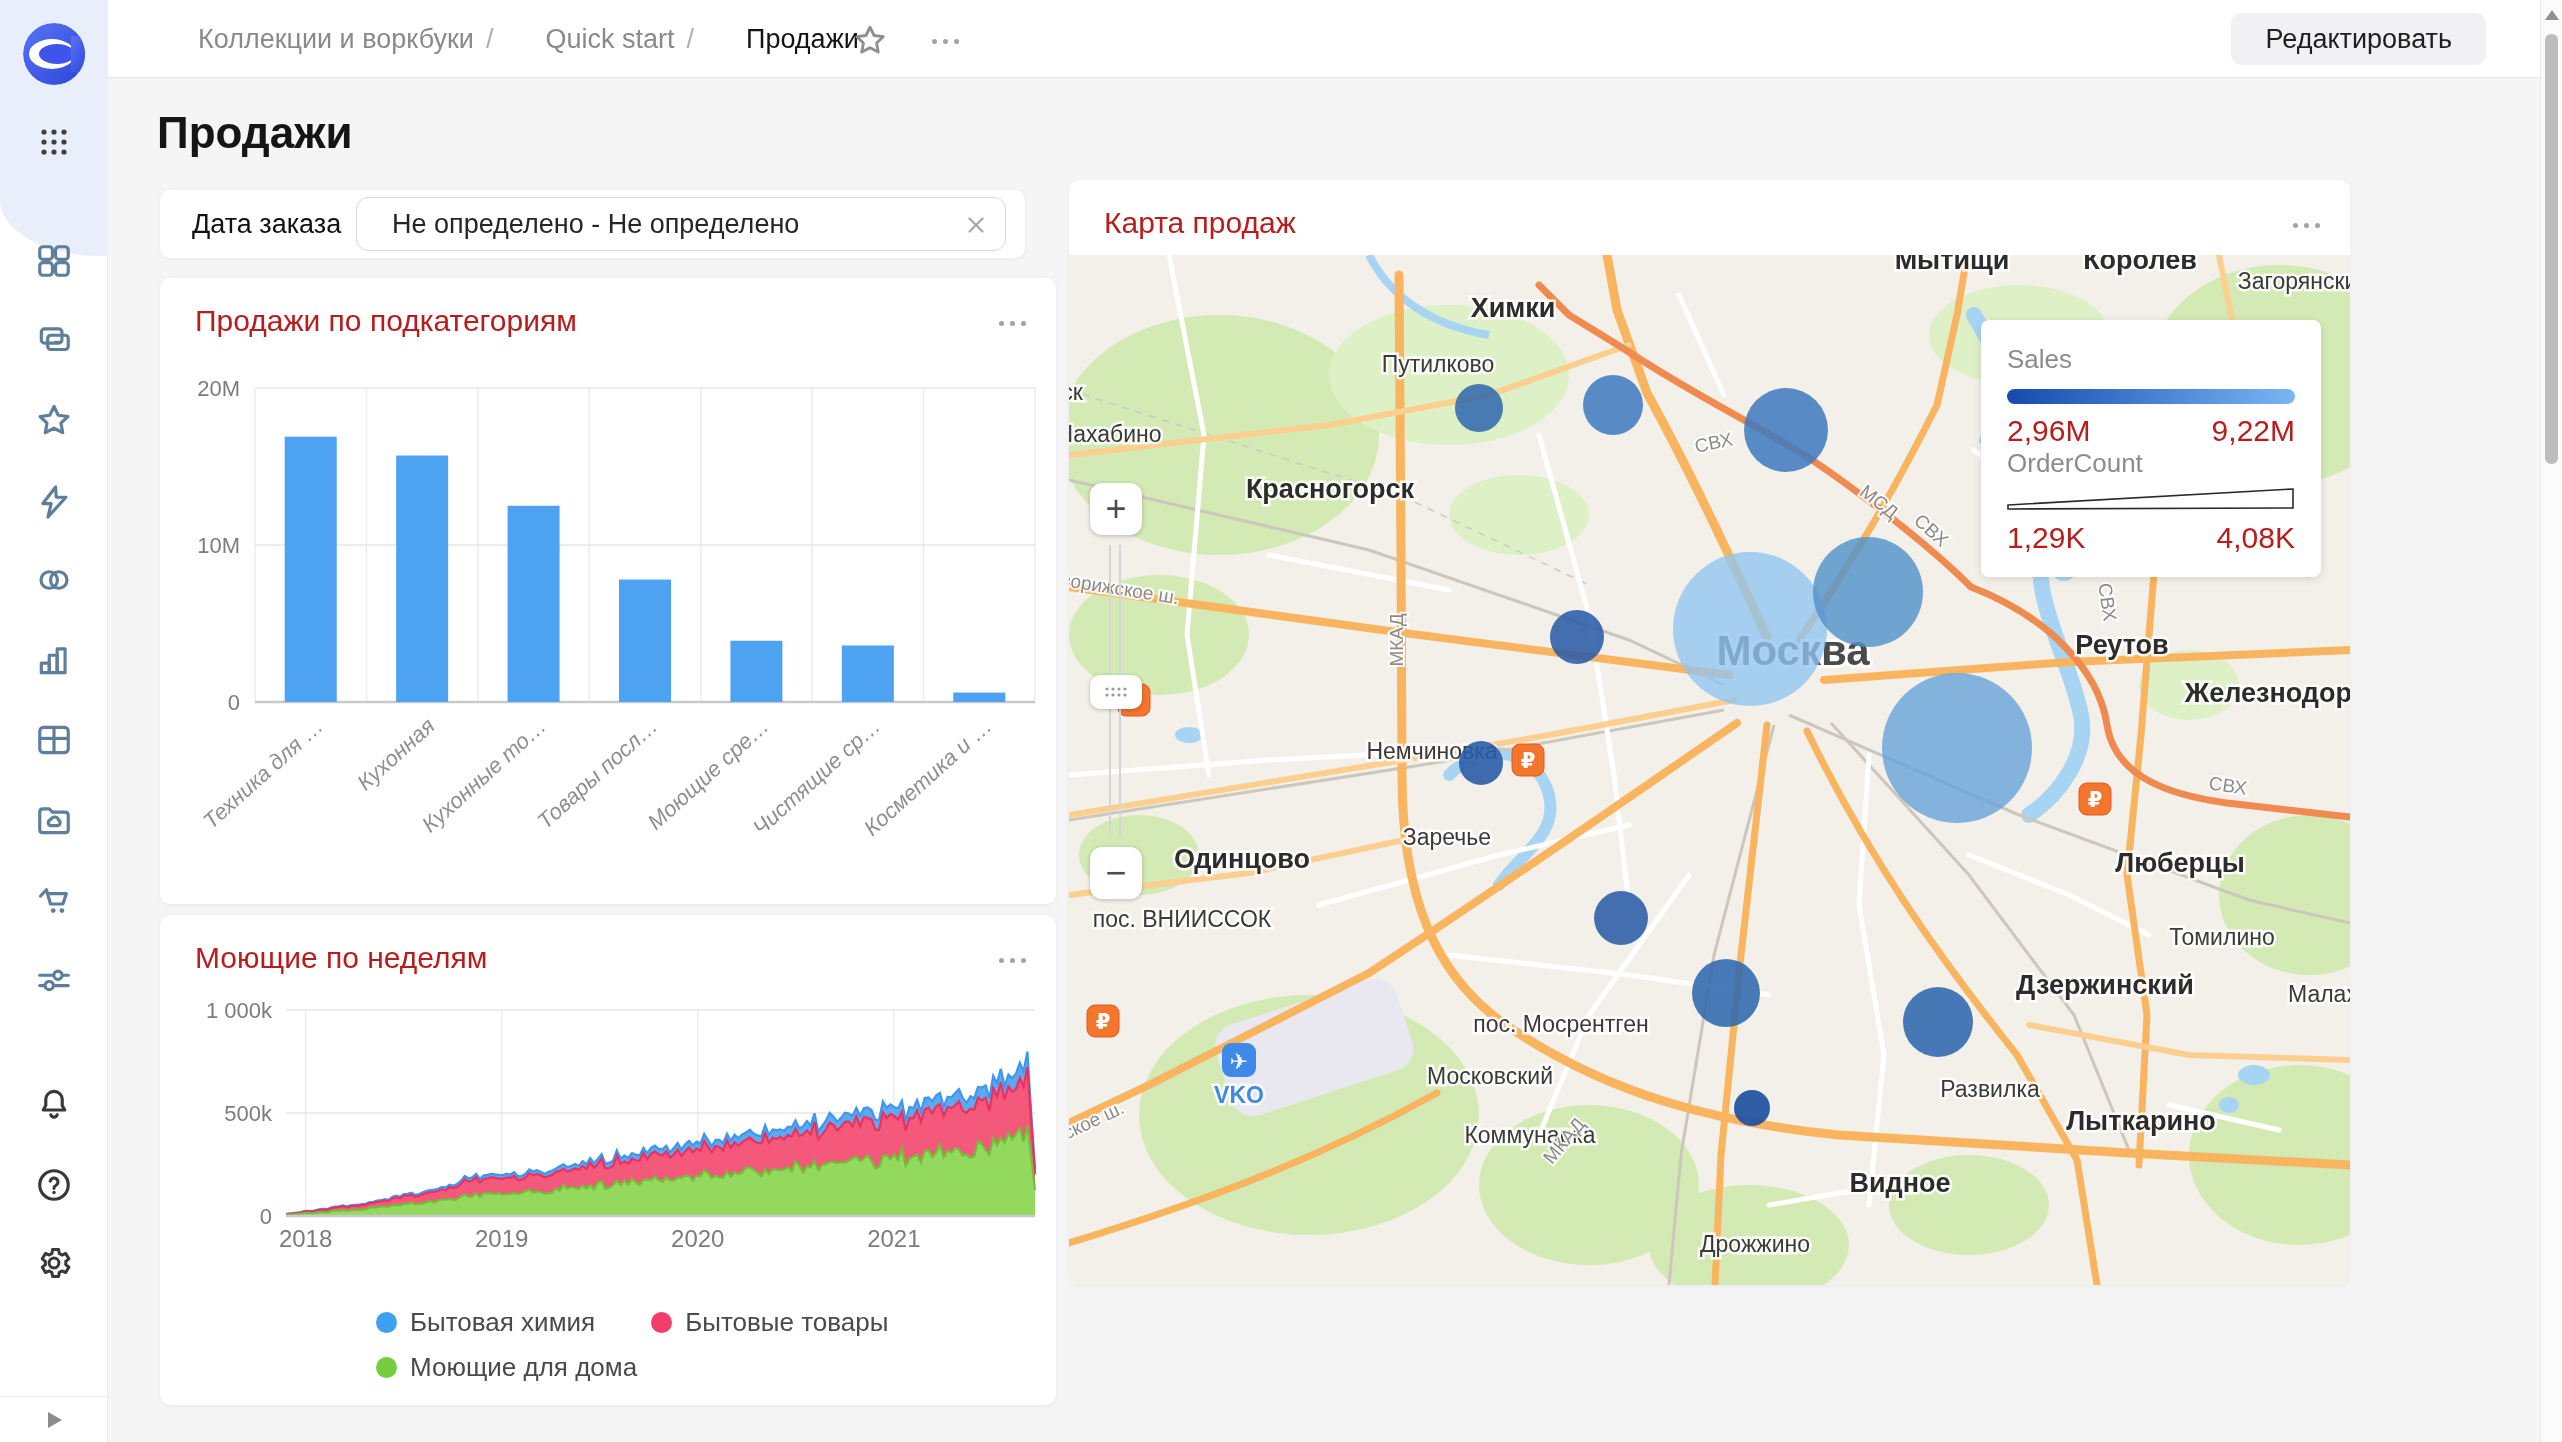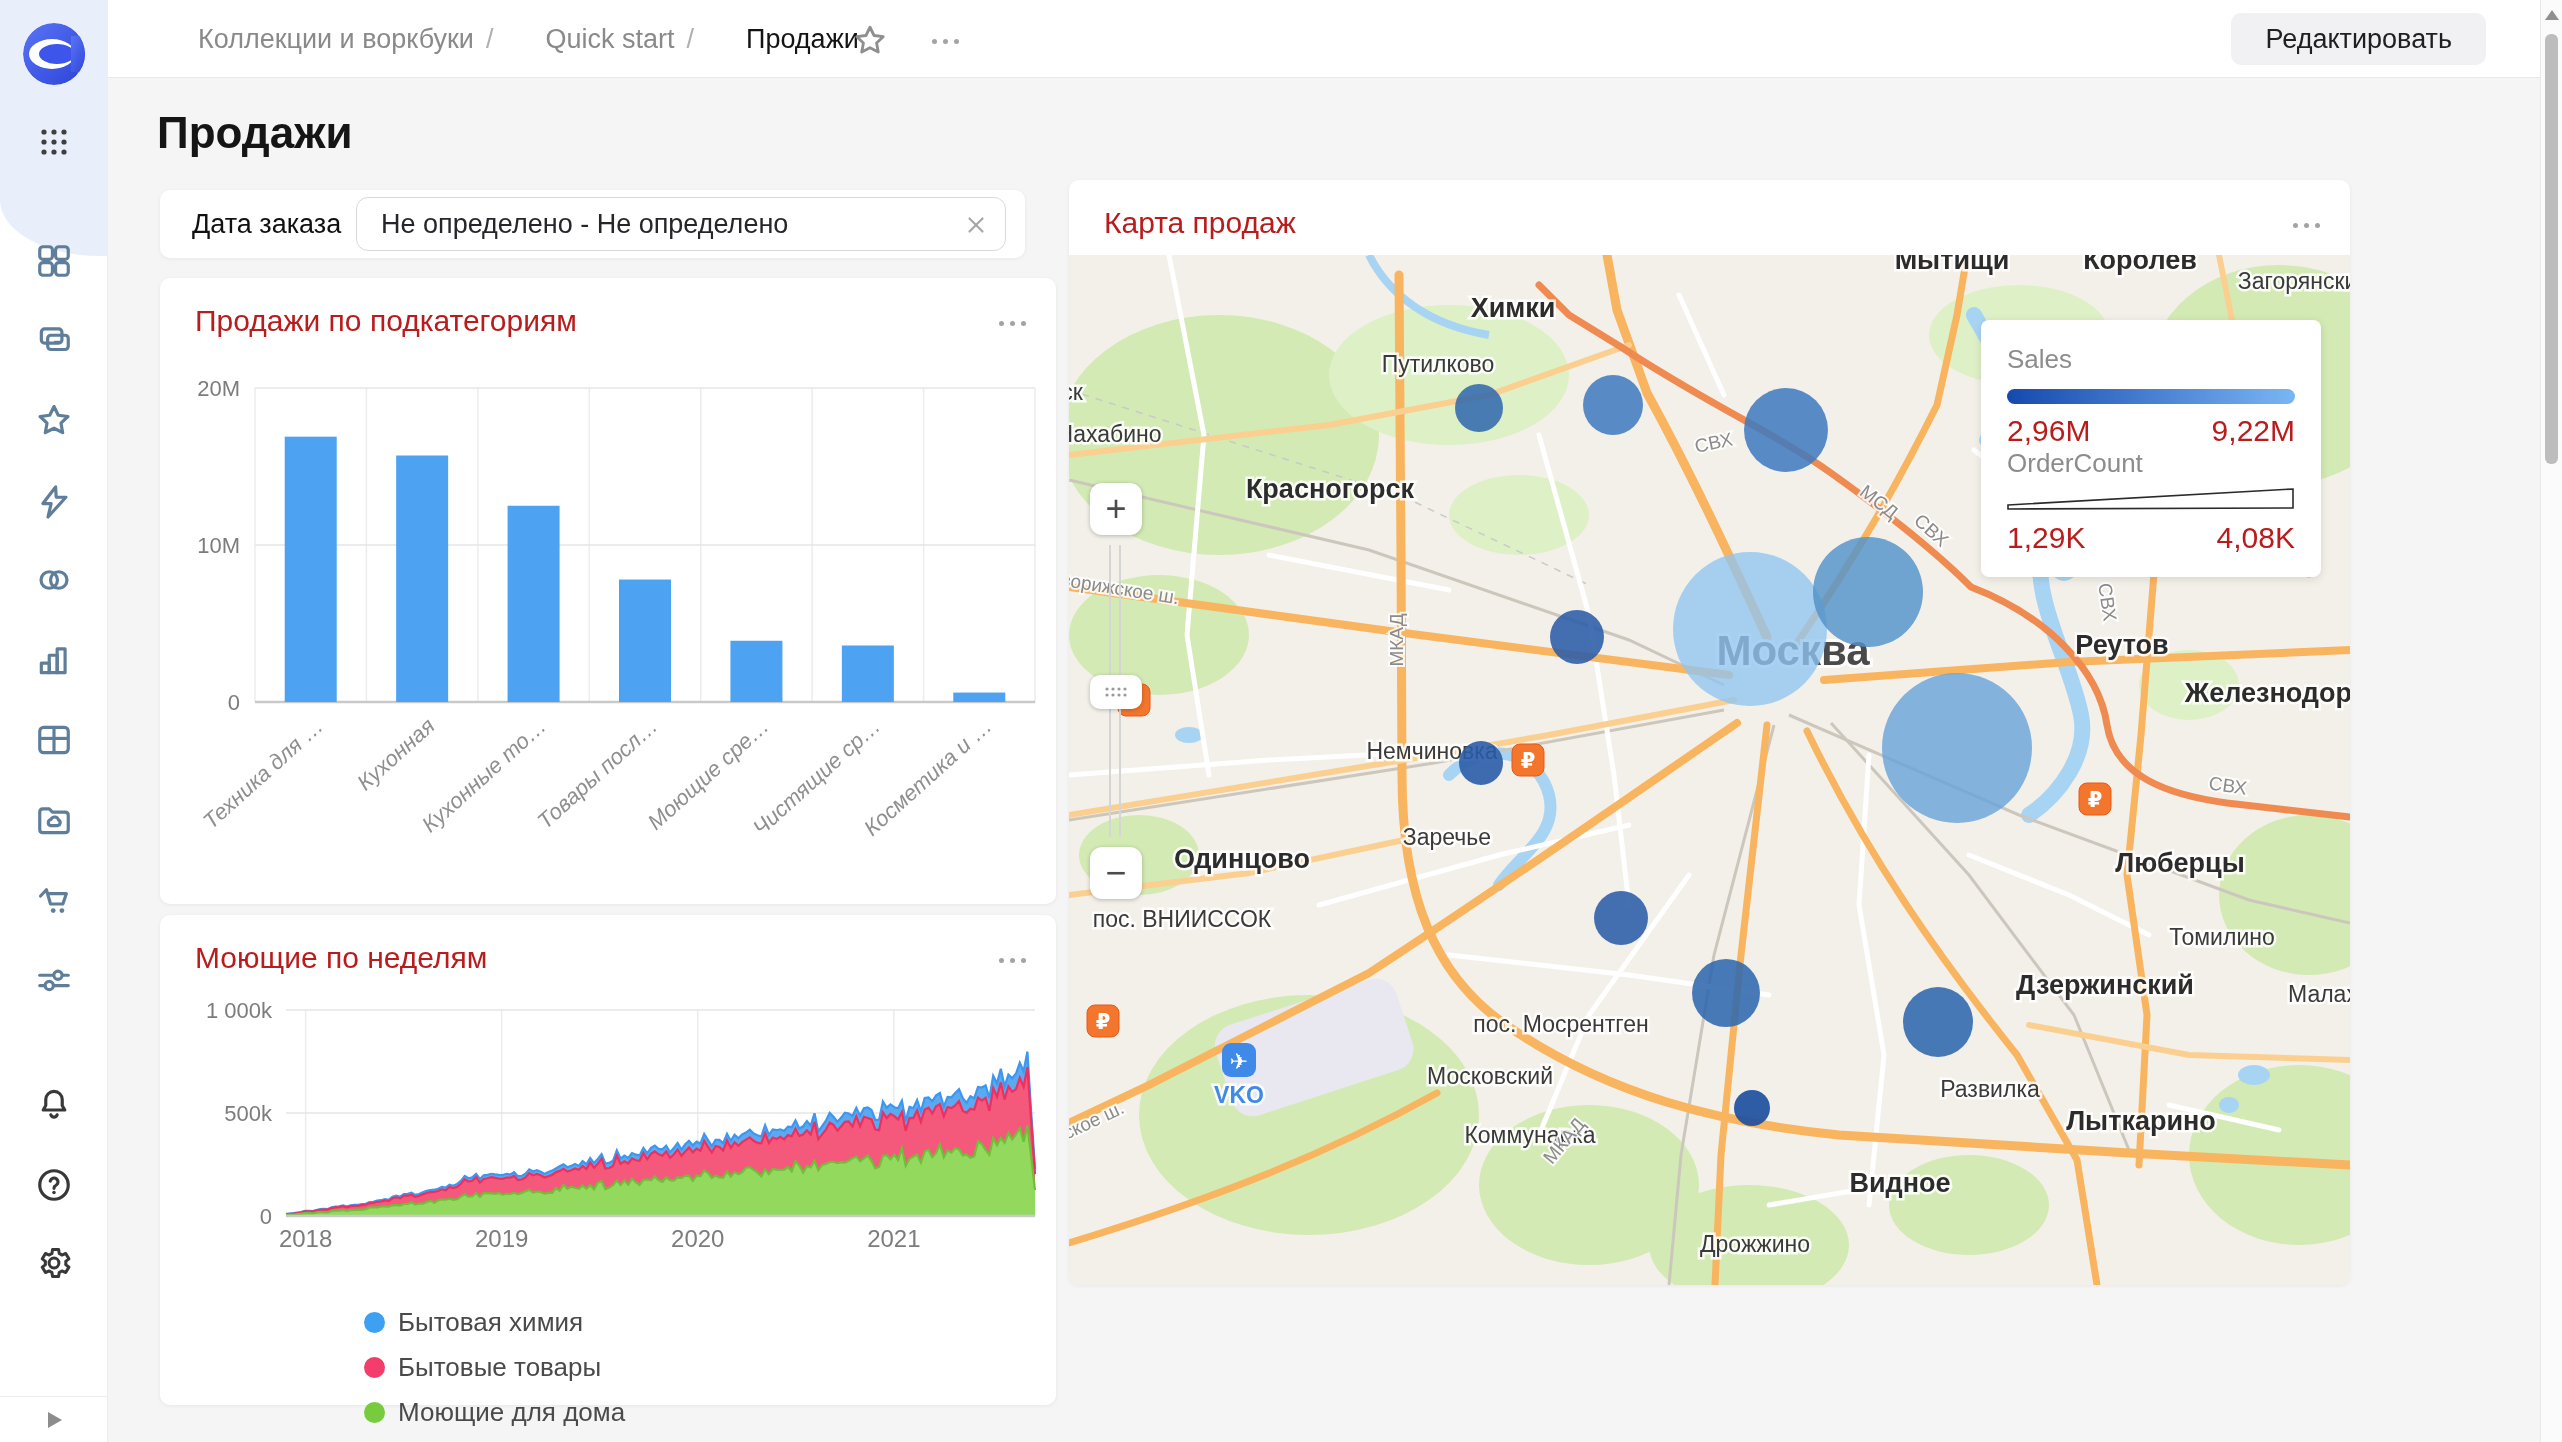--- a/index.html
+++ b/index.html
@@ -26,31 +26,31 @@
   #edit-btn{position:absolute;right:76px;top:13px;height:52px;padding:0 34px;background:#f1f1f3;border:none;border-radius:10px;font-size:27px;color:#202020;cursor:pointer;}
   
   .card{position:absolute;background:#fff;border-radius:10px;box-shadow:0 1px 4px rgba(0,0,0,.06);}
   .card-title{position:absolute;left:35px;top:26px;font-size:30px;color:#b91c1c;font-weight:500;}
   .card-menu{position:absolute;right:30px;top:34px;cursor:pointer;}
   .dots3 span{display:inline-block;width:5px;height:5px;border-radius:50%;background:#a3a3a3;margin-left:6px;}
   h1#page-title{position:absolute;left:157px;top:108px;margin:0;font-size:44px;font-weight:600;color:#151515;}
   
   #filter-card{left:160px;top:190px;width:865px;height:68px;}
   #filter-label{position:absolute;left:32px;top:0;height:68px;display:flex;align-items:center;font-size:27px;font-weight:500;color:#111;}
-  #date-input{position:absolute;left:196px;top:7px;width:650px;height:54px;border:1px solid #d9d9d9;border-radius:12px;background:#fff;display:flex;align-items:center;padding:0 60px 0 24px;font-size:27px;color:#26262a;cursor:text;}
+  #date-input{position:absolute;left:196px;top:7px;width:650px;height:54px;border:1px solid #d9d9d9;border-radius:12px;background:#fff;display:flex;align-items:center;padding:0 60px 0 35px;font-size:27px;color:#26262a;cursor:text;}
   #date-clear{position:absolute;right:16px;top:14px;width:26px;height:26px;color:#a6a6a6;cursor:pointer;}
   
   #bar-card{left:160px;top:278px;width:896px;height:626px;}
   #weekly-card{left:160px;top:915px;width:896px;height:490px;}
   #map-card{left:1069px;top:180px;width:1281px;height:1105px;overflow:hidden;}
   svg text{font-family:"Liberation Sans",sans-serif;}
   .tick{font-size:22px;fill:#7c7c7c;}
   .xtick{font-size:24px;fill:#7c7c7c;}
   .catlab{font-size:22px;fill:#8f8f8f;font-style:italic;}
-  #weekly-legend{position:absolute;left:204px;top:392px;width:580px;display:flex;flex-wrap:wrap;column-gap:56px;row-gap:14px;flex-direction:column;}
+  #weekly-legend{position:absolute;left:216px;top:392px;width:580px;display:flex;flex-wrap:wrap;column-gap:56px;row-gap:14px;}
   .lg-item{display:flex;align-items:center;gap:13px;font-size:26px;color:#4a4a4a;}
   .lg-dot{width:21px;height:21px;border-radius:50%;}
   
   #map-wrap{position:absolute;left:0;top:75px;width:1281px;height:1030px;background:#f3f0e9;}
   #map-svg text{paint-order:stroke;stroke:rgba(255,255,255,.85);stroke-width:5px;text-anchor:middle;}
   #map-svg text.capital{font-size:42px;font-weight:700;fill:#4a4a4a;stroke-width:6px;}
   #map-svg text.city-lg{font-size:27px;font-weight:600;fill:#2c2c2c;}
   #map-svg text.city-sm{font-size:23px;fill:#3a3a3a;}
   #map-svg text.road{font-size:19px;fill:#8b8b8b;stroke-width:4px;}
   #map-legend{position:absolute;right:29px;top:65px;width:340px;background:#fff;border-radius:8px;box-shadow:0 2px 8px rgba(0,0,0,.12);padding:24px 26px 22px 26px;}

